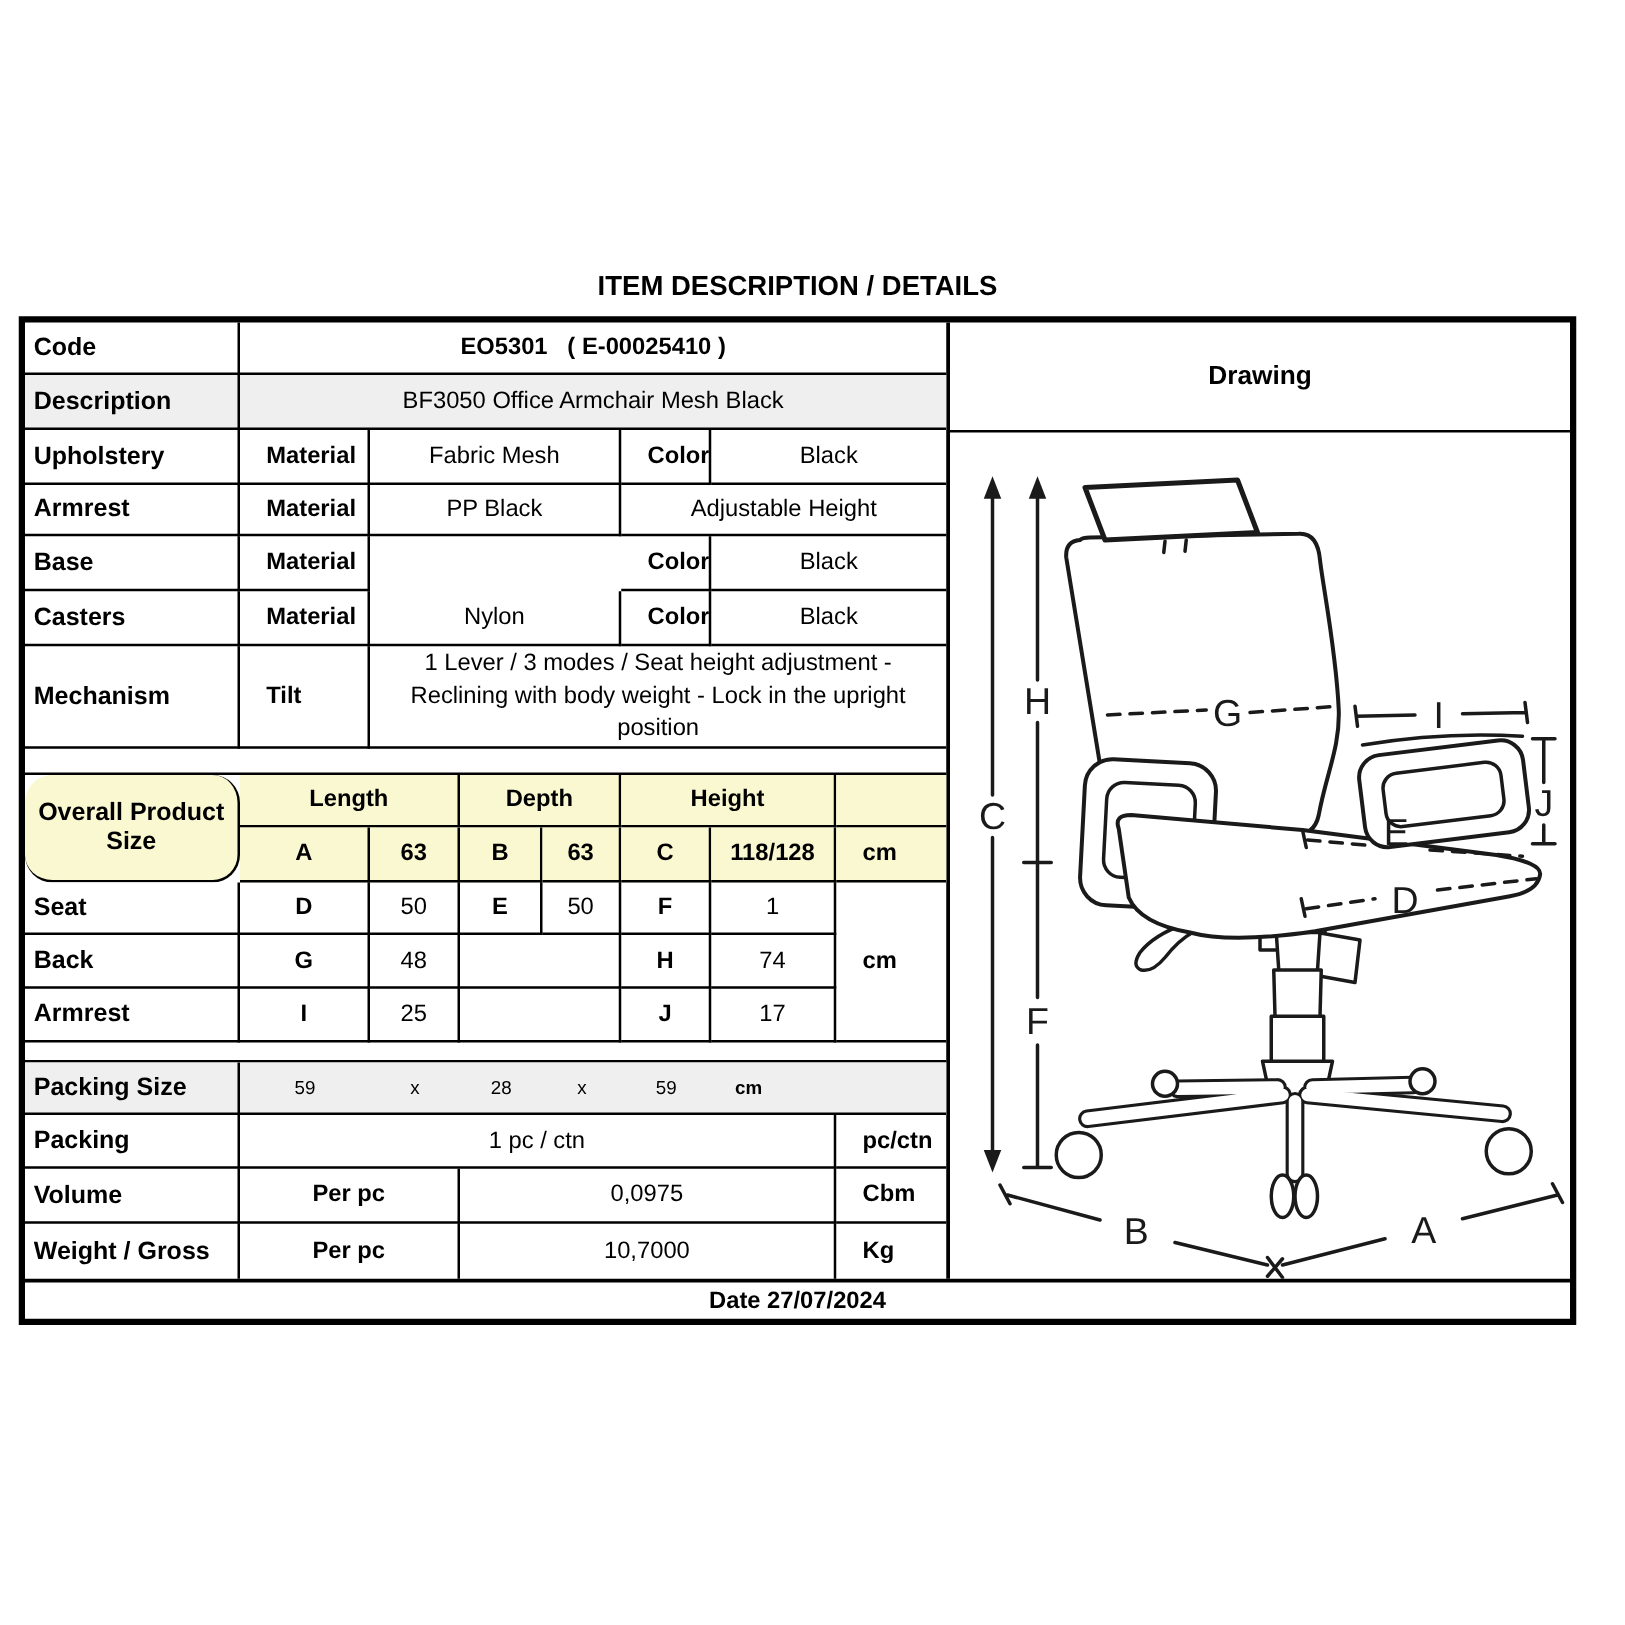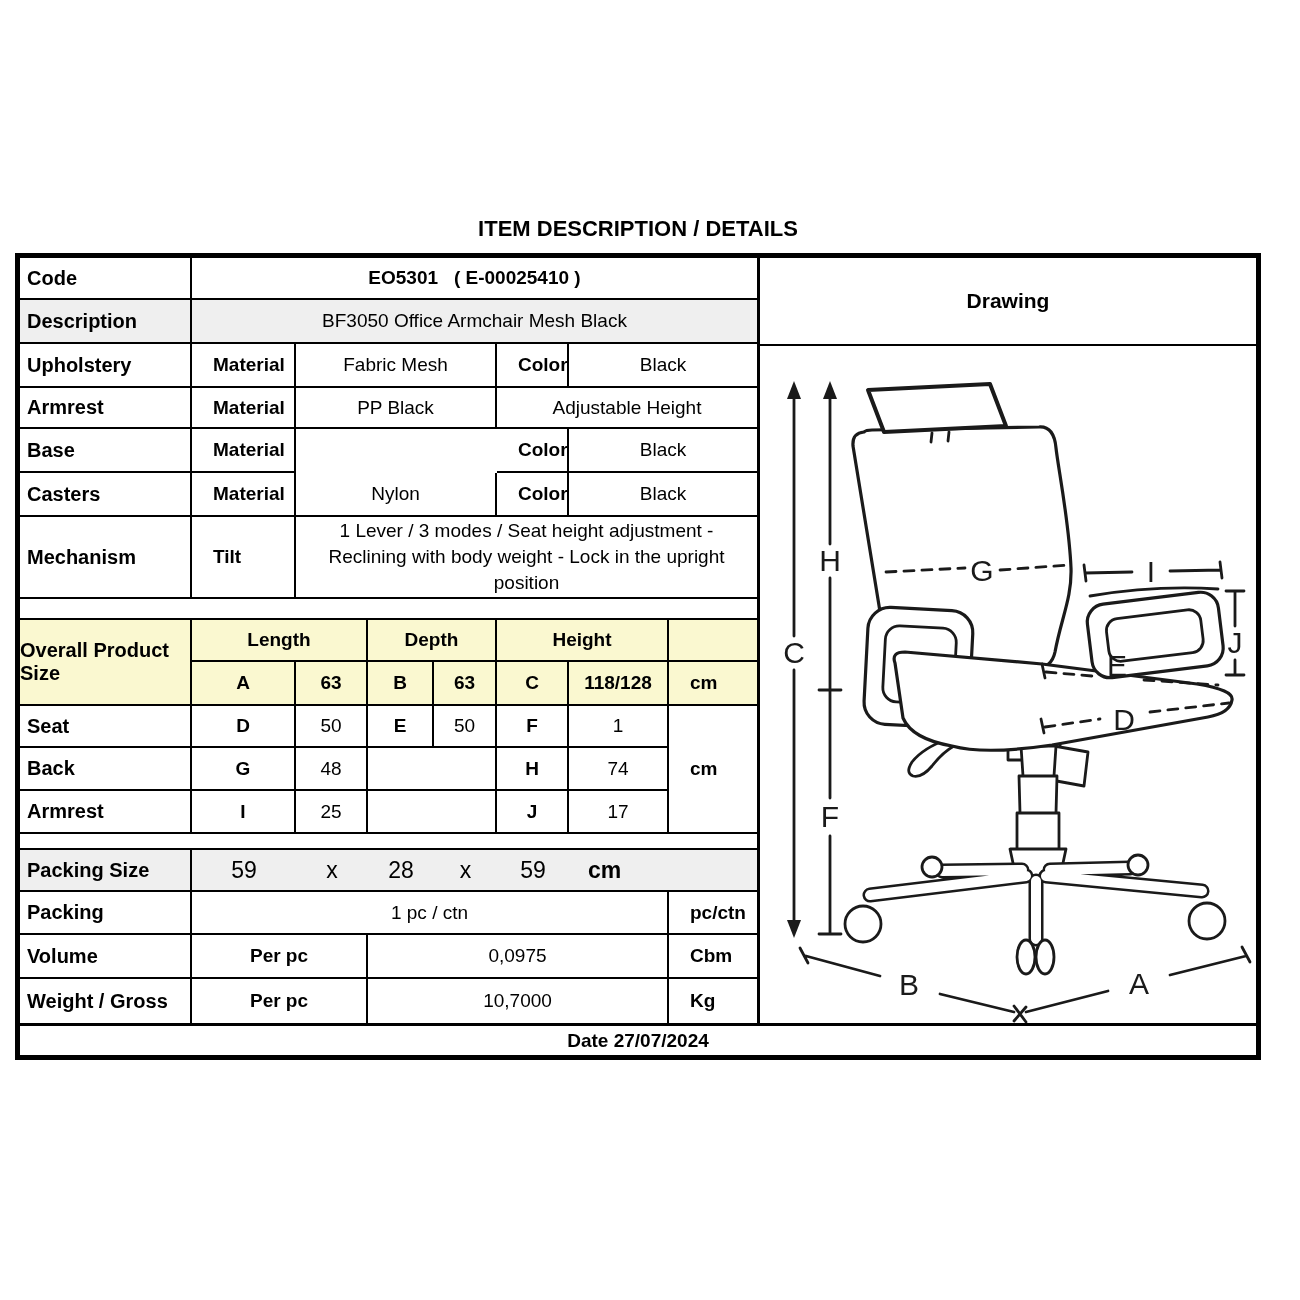--- a/index.html
+++ b/index.html
@@ -39,21 +39,21 @@
   .lab{font-weight:bold;font-size:20px;justify-content:flex-start;padding-left:7px;text-align:left;}
   .noR{border-right:none;}
   .noB{border-bottom:none;}
   .gray{background:var(--gray);}
   .yellow{background:var(--yellow);}
   .gap{border-bottom:2px solid var(--border);box-sizing:border-box;}
   .gap1{height:21px;} .gap2{height:16px;}
   .mech{line-height:26px;padding:0 10px;}
   .pre{white-space:pre;}
   .subrow{display:grid;width:100%;height:100%;grid-template-columns:104px 72px 66px 63px 72px 1fr;}
-  .subrow>div{display:flex;align-items:center;justify-content:center;font-size:23px;}
+  .subrow>div{display:flex;align-items:center;justify-content:center;font-size:15px;}
   .subrow .u{justify-content:flex-start;padding-left:19px;font-weight:bold;}
   svg text{font-family:"Liberation Sans", sans-serif;font-size:30px;fill:var(--line);}
 </style>
 </head>
 <body>
 
 <div class="page">
   <div class="title">ITEM DESCRIPTION / DETAILS</div>
 
   <div class="tbl">
@@ -91,21 +91,21 @@
           <div class="c noR" style="grid-area:6/7/7/9">Black</div>
 
           <div class="c lab" style="grid-area:7/1/8/2">Mechanism</div>
           <div class="c b l" style="grid-area:7/2/8/3">Tilt</div>
           <div class="c noR mech" style="grid-area:7/3/8/9">1 Lever / 3 modes / Seat height adjustment - Reclining with body weight - Lock in the upright position</div>
         </div>
 
         <div class="gap gap1"></div>
 
         <div class="grid g-size">
-          <div class="c lab yellow" style="grid-area:1/1/3/2;justify-content:center;padding-left:0;">Overall Product Size</div>
+          <div class="c lab yellow" style="grid-area:1/1/3/2;justify-content:center;text-align:center;padding-left:0;border-radius:22px;">Overall Product Size</div>
           <div class="c b yellow" style="grid-area:1/2/2/4">Length</div>
           <div class="c b yellow" style="grid-area:1/4/2/6">Depth</div>
           <div class="c b yellow" style="grid-area:1/6/2/8">Height</div>
           <div class="c yellow noR" style="grid-area:1/8/2/9"></div>
 
           <div class="c b yellow" style="grid-area:2/2/3/3">A</div>
           <div class="c b yellow" style="grid-area:2/3/3/4">63</div>
           <div class="c b yellow" style="grid-area:2/4/3/5">B</div>
           <div class="c b yellow" style="grid-area:2/5/3/6">63</div>
           <div class="c b yellow" style="grid-area:2/6/3/7">C</div>

